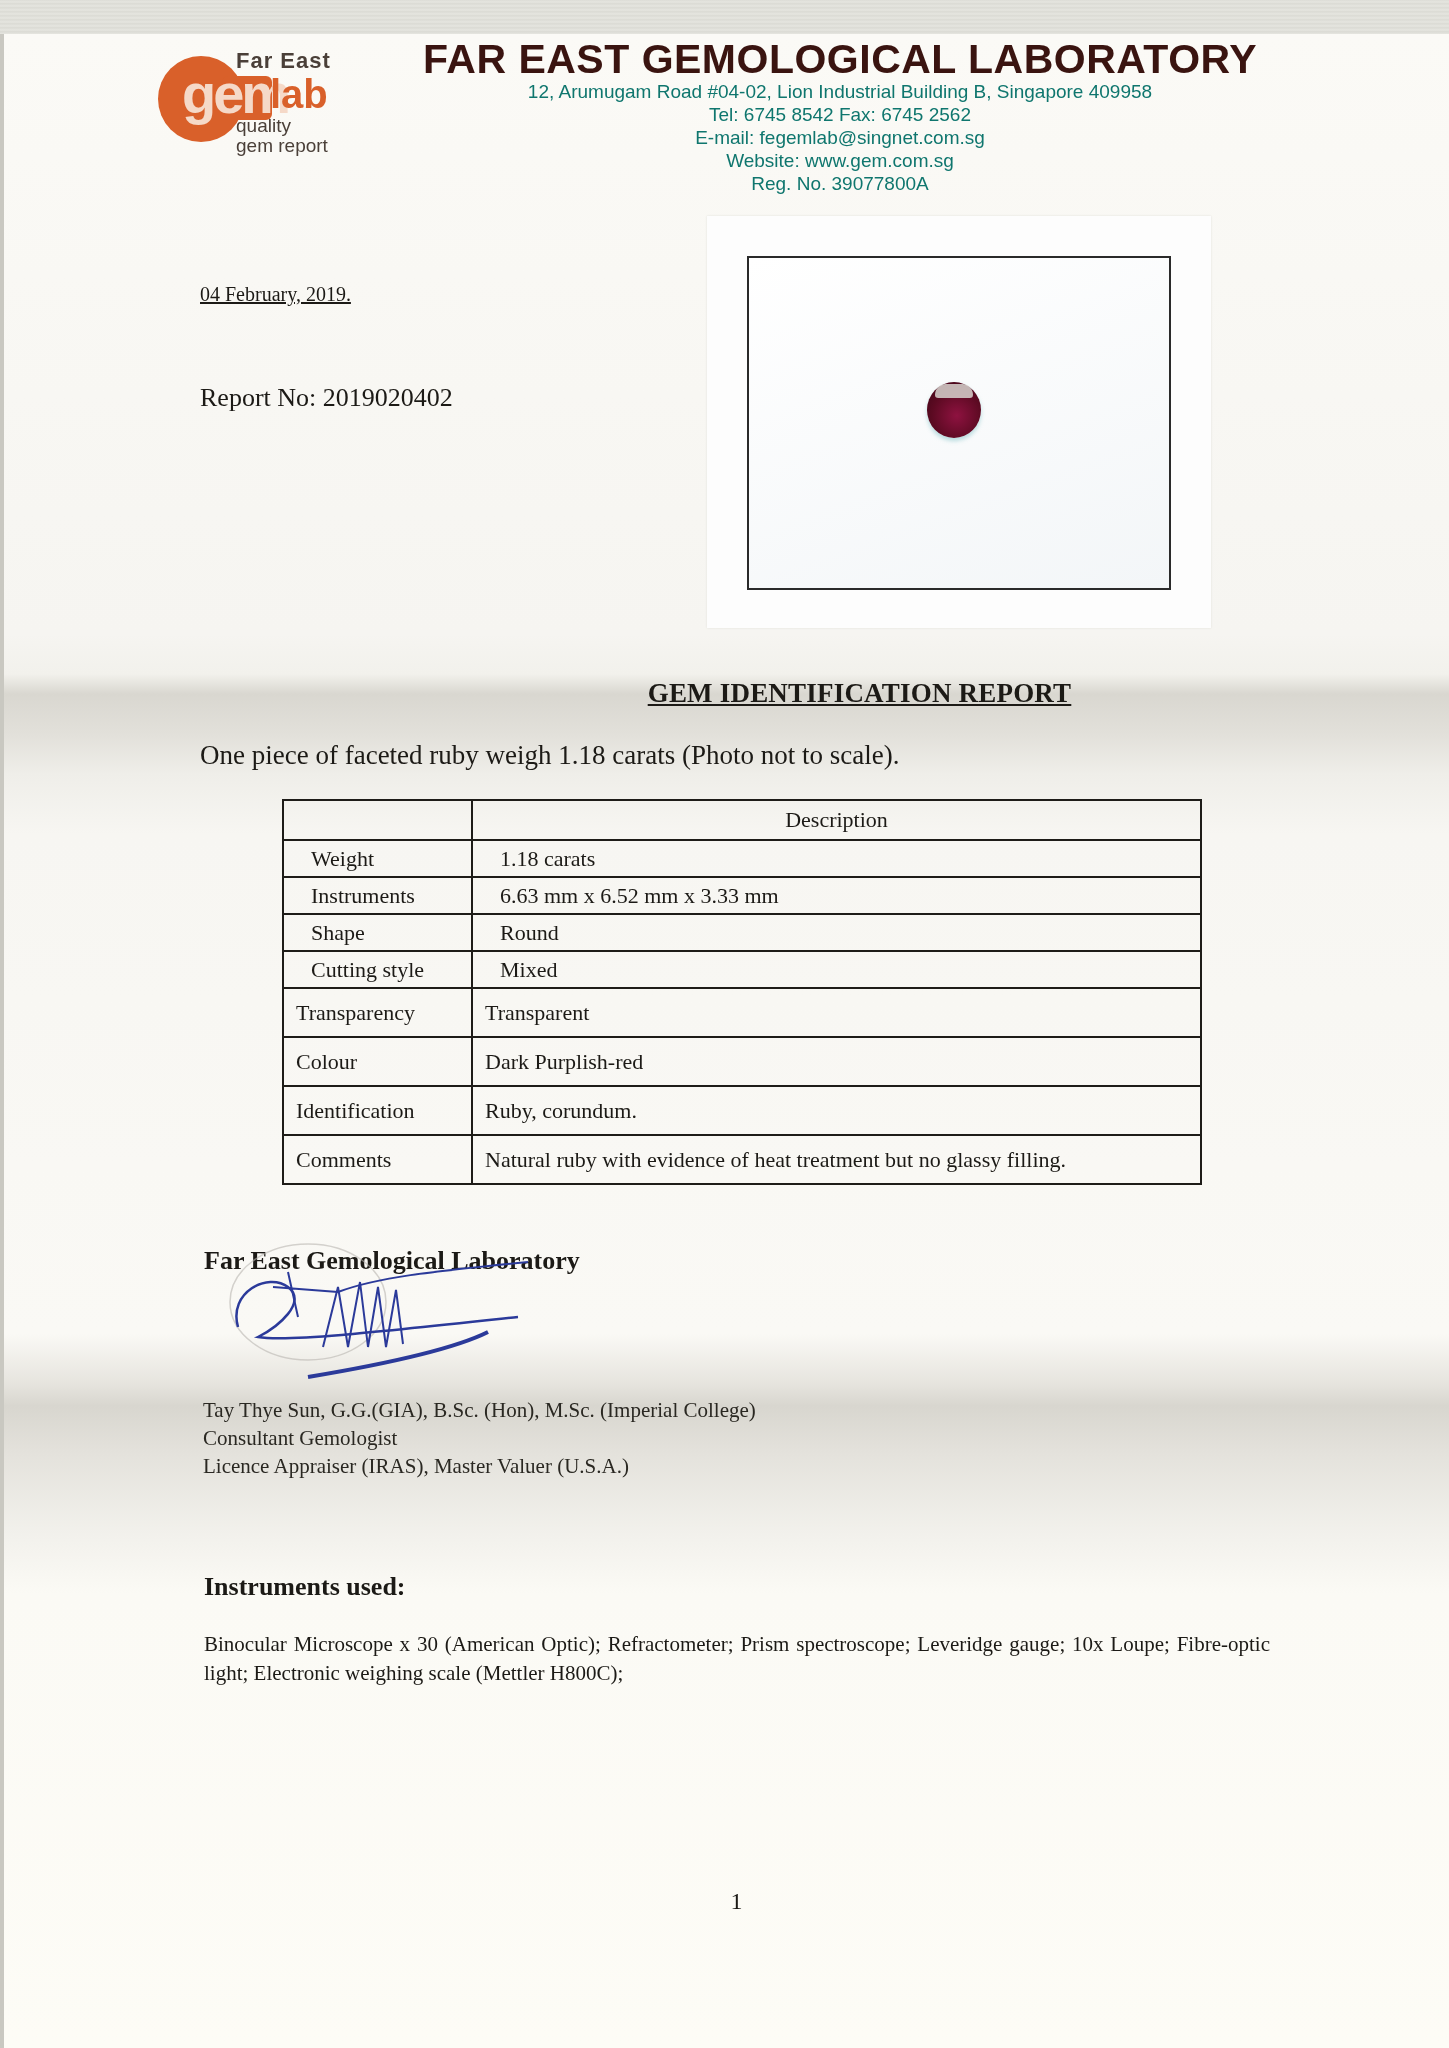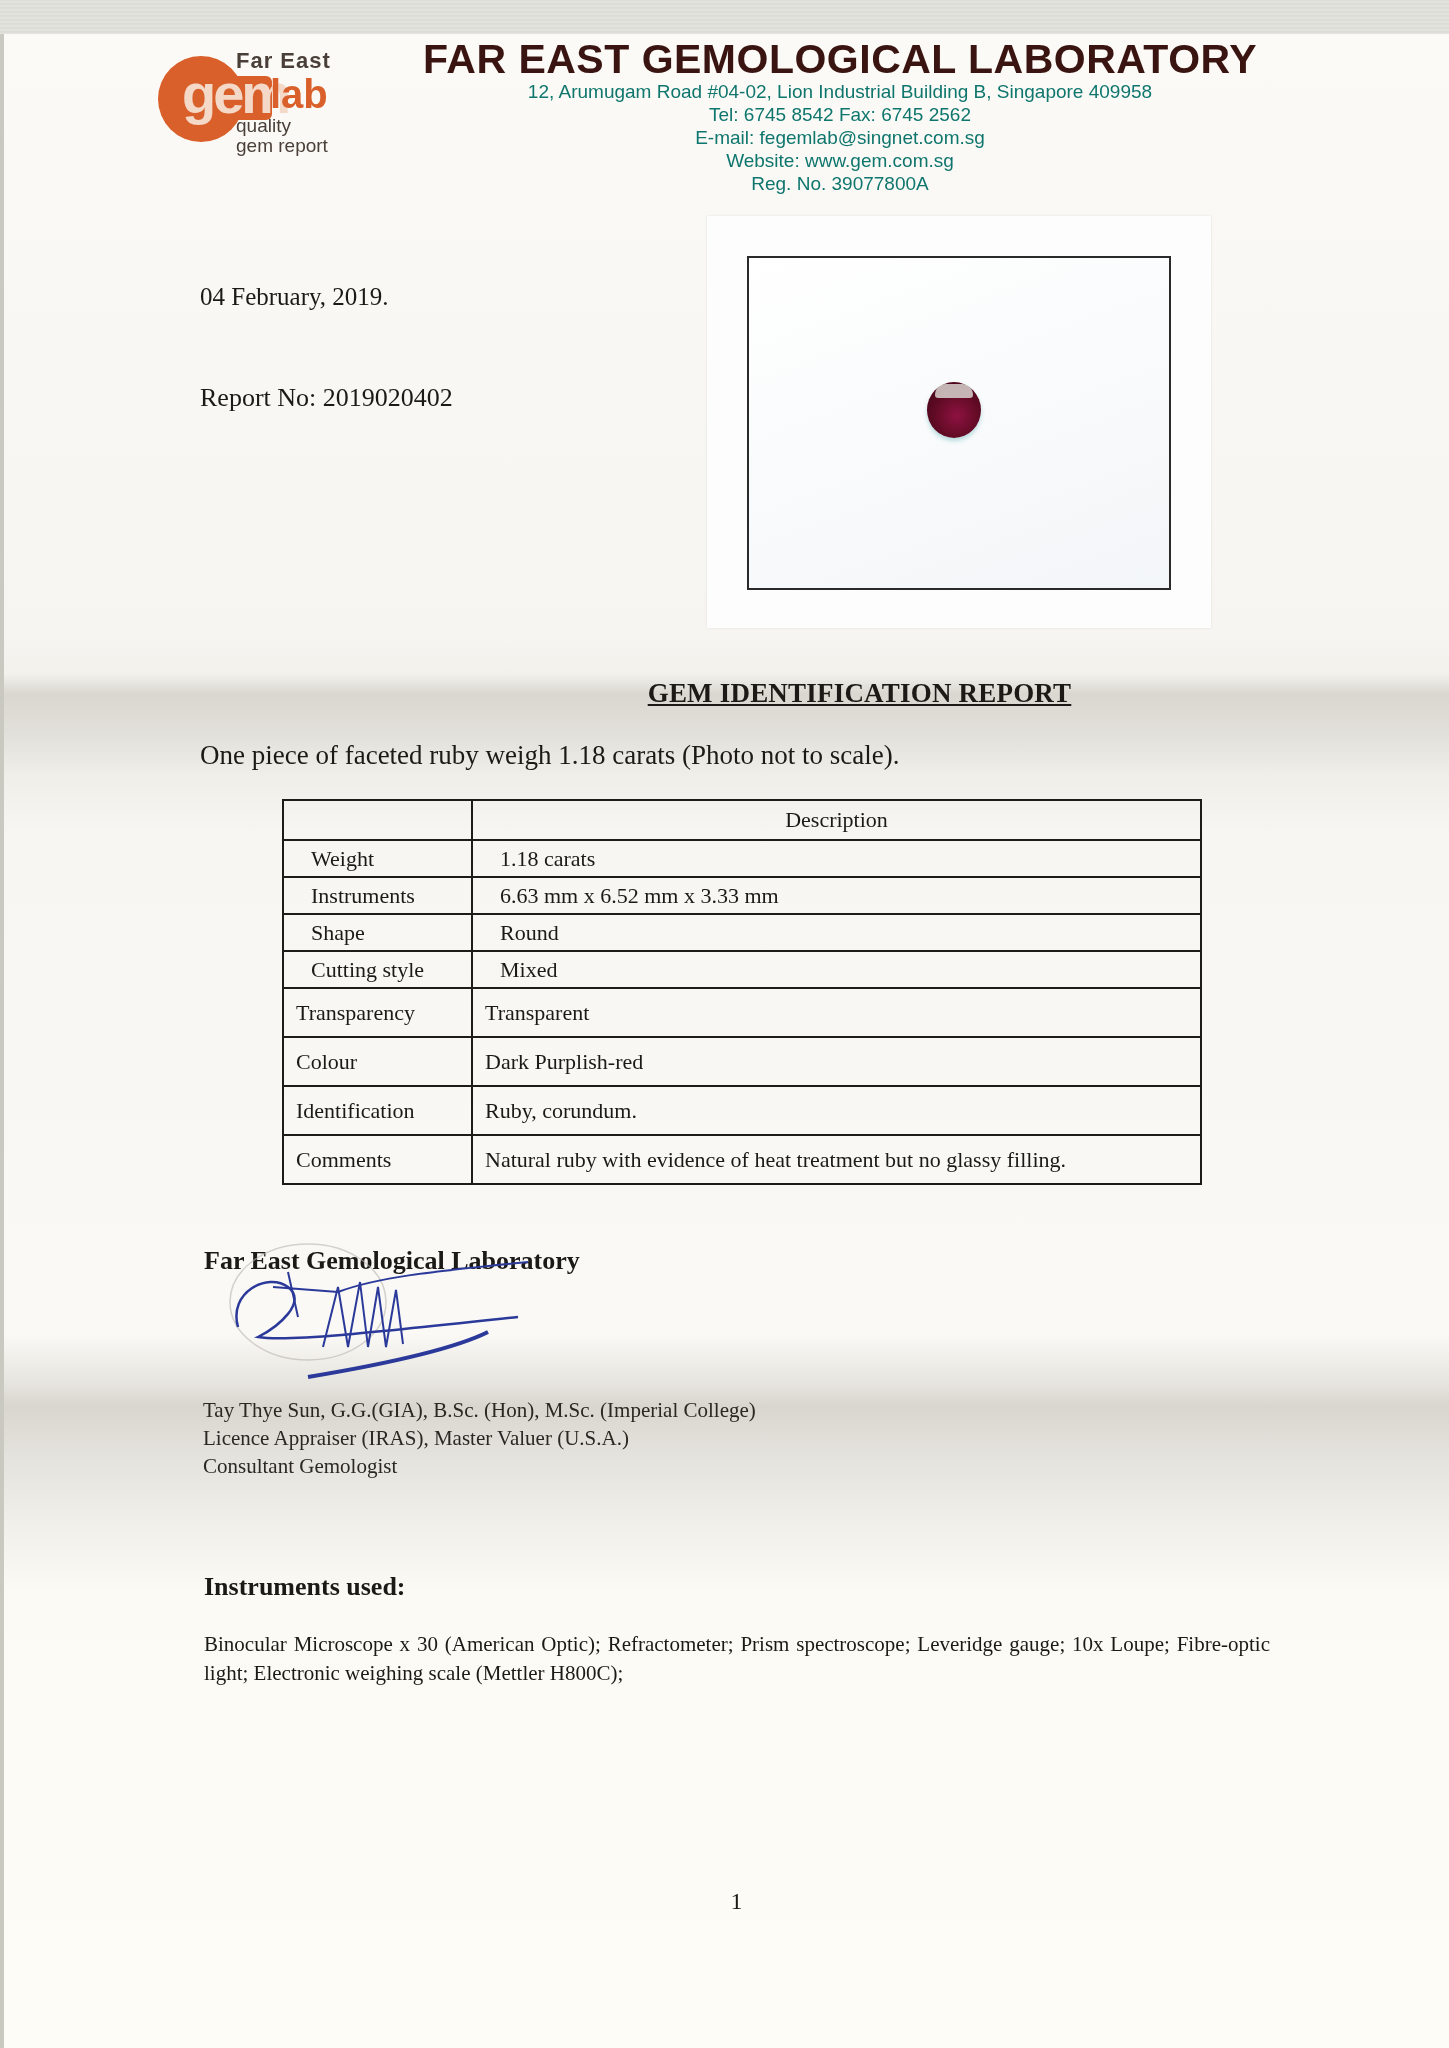--- a/index.html
+++ b/index.html
@@ -49,21 +49,21 @@
   .lab-title {
     position: absolute; left: 410px; top: 36px; width: 860px;
     font-family: "Liberation Sans", sans-serif; font-weight: bold; font-size: 41px;
     color: #3a1410; letter-spacing: 0.5px; text-align: center; line-height: 46px;
   }
   .lab-info {
     position: absolute; left: 420px; top: 80px; width: 840px; text-align: center;
     font-family: Liberation Sans, sans-serif; font-size: 19px; color: #0f766e; line-height: 23px;
   }
 
-  .date { position:absolute; left: 200px; top: 283px; font-size: 25px; }
+  .date { position:absolute; left: 200px; top: 283px; font-size: 20px; text-decoration: underline; }
   .report-no { position:absolute; left: 200px; top: 383px; font-size: 26px; }
 
   
   .photo-card {
     position: absolute; left: 707px; top: 216px; width: 504px; height: 412px;
     background: #fdfdfd; box-shadow: 0 0 2px #e0e0da;
   }
   .photo-frame {
     position: absolute; left: 40px; top: 40px; width: 420px; height: 330px;
     border: 2px solid #2a2a2a; background: linear-gradient(160deg, #ffffff, #f3f6f8);
@@ -189,20 +189,20 @@
 <svg class="signature" viewBox="0 0 310 160">
   <ellipse cx="80" cy="70" rx="78" ry="58" fill="none" stroke="#b9b6b0" stroke-width="1.5" opacity="0.6"></ellipse>
   <path d="M10 95 C 0 60, 40 40, 60 55 C 80 70, 50 95, 30 105 C 60 110, 150 100, 290 85" fill="none" stroke="#2b3a9a" stroke-width="2.5"></path>
   <path d="M60 40 L 70 85 M 45 55 L 110 60" fill="none" stroke="#2b3a9a" stroke-width="2"></path>
   <path d="M95 115 L 110 55 L 120 115 L 132 50 L 140 115 L 150 55 L 158 115 L 168 58 L 175 112" fill="none" stroke="#2b3a9a" stroke-width="2"></path>
   <path d="M110 60 C 150 45, 200 40, 300 30" fill="none" stroke="#2b3a9a" stroke-width="2"></path>
   <path d="M80 145 C 140 135, 220 120, 260 100" fill="none" stroke="#2b3a9a" stroke-width="4"></path>
 </svg>
 <div class="signer">
   <div>Tay Thye Sun, G.G.(GIA), B.Sc. (Hon), M.Sc. (Imperial College)</div>
+  <div>Consultant Gemologist</div>
   <div>Licence Appraiser (IRAS), Master Valuer (U.S.A.)</div>
-  <div>Consultant Gemologist</div>
 </div>
 
 <div class="instr-title">Instruments used:</div>
 <div class="instr-text">Binocular Microscope x 30 (American Optic); Refractometer; Prism spectroscope; Leveridge gauge; 10x Loupe; Fibre-optic light; Electronic weighing scale (Mettler H800C);</div>
 
 <div class="page-num">1</div>
 
 </body></html>

